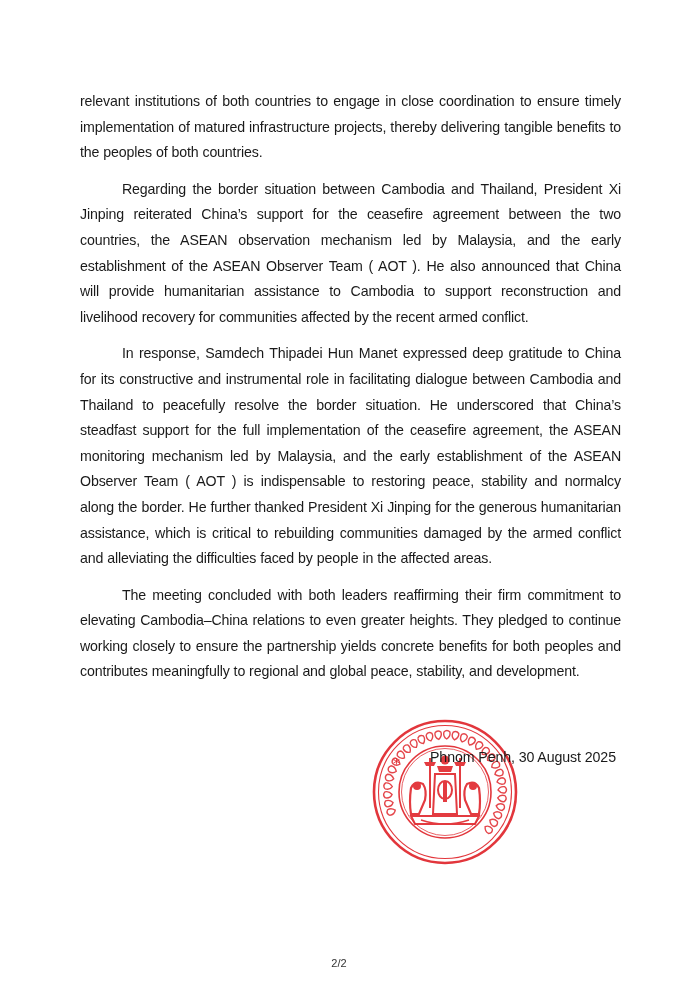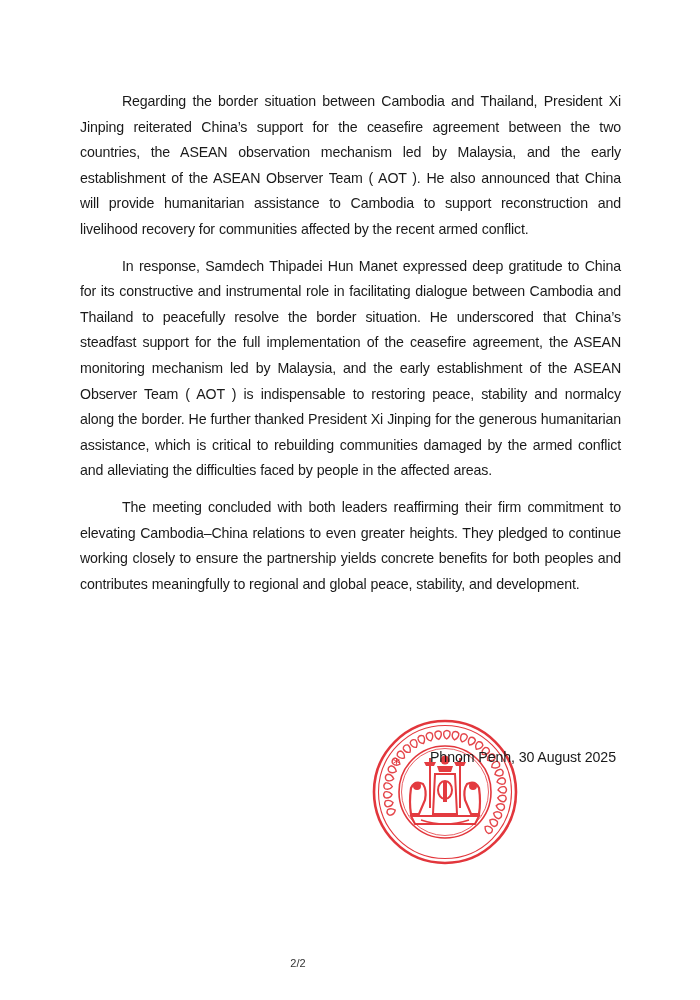--- a/index.html
+++ b/index.html
@@ -52,26 +52,28 @@
       text-align: right;
     }
     .page-number {
       position: absolute;
       left: 0;
       width: 596px;
       top: 957px;
       text-align: center;
       font-size: 11px;
       color: #333;
+      padding-left: 41px;
     }
   </style>
 </head>
 <body>
 
 <div class="page">
+  <p class="para first">relevant institutions of both countries to engage in close coordination to ensure timely implementation of matured infrastructure projects, thereby delivering tangible benefits to the peoples of both countries.</p>
   <p class="para">Regarding the border situation between Cambodia and Thailand, President Xi Jinping reiterated China’s support for the ceasefire agreement between the two countries, the ASEAN observation mechanism led by Malaysia, and the early establishment of the ASEAN Observer Team ( AOT ). He also announced that China will provide humanitarian assistance to Cambodia to support reconstruction and livelihood recovery for communities affected by the recent armed conflict.</p>
   <p class="para">In response, Samdech Thipadei Hun Manet expressed deep gratitude to China for its constructive and instrumental role in facilitating dialogue between Cambodia and Thailand to peacefully resolve the border situation. He underscored that China’s steadfast support for the full implementation of the ceasefire agreement, the ASEAN monitoring mechanism led by Malaysia, and the early establishment of the ASEAN Observer Team ( AOT ) is indispensable to restoring peace, stability and normalcy along the border. He further thanked President Xi Jinping for the generous humanitarian assistance, which is critical to rebuilding communities damaged by the armed conflict and alleviating the difficulties faced by people in the affected areas.</p>
   <p class="para">The meeting concluded with both leaders reaffirming their firm commitment to elevating Cambodia–China relations to even greater heights. They pledged to continue working closely to ensure the partnership yields concrete benefits for both peoples and contributes meaningfully to regional and global peace, stability, and development.</p>
 </div>
 
 <svg class="seal" viewBox="0 0 148 148" xmlns="http://www.w3.org/2000/svg">
   <g fill="none" stroke="#e0262c" opacity="0.92">
     <circle cx="74" cy="74" r="71" stroke-width="2.6"></circle>
     <circle cx="74" cy="74" r="66.5" stroke-width="1.1"></circle>
     <circle cx="74" cy="74" r="46" stroke-width="1.6"></circle>

